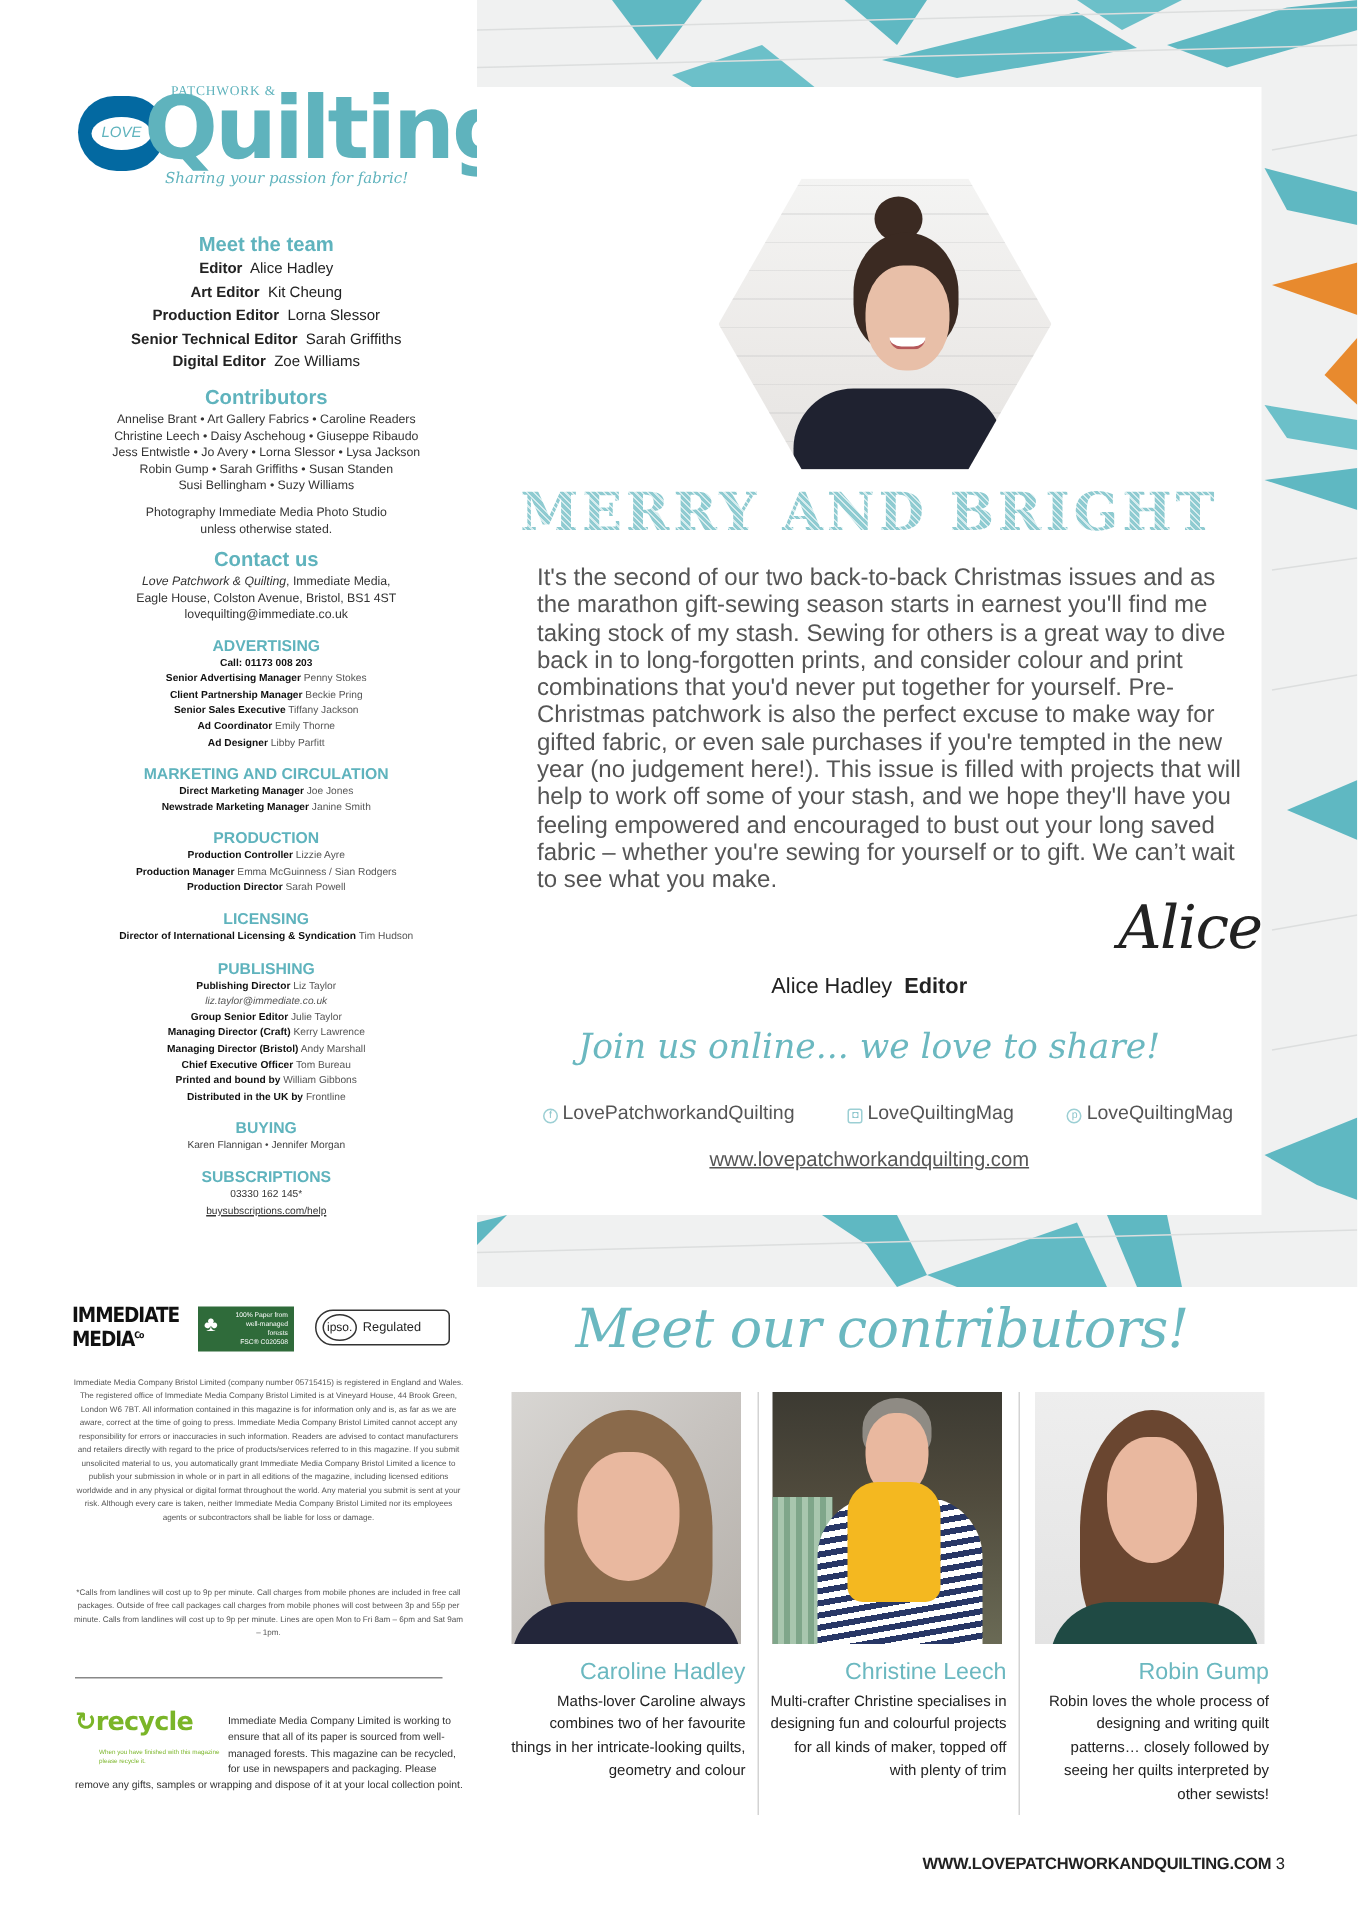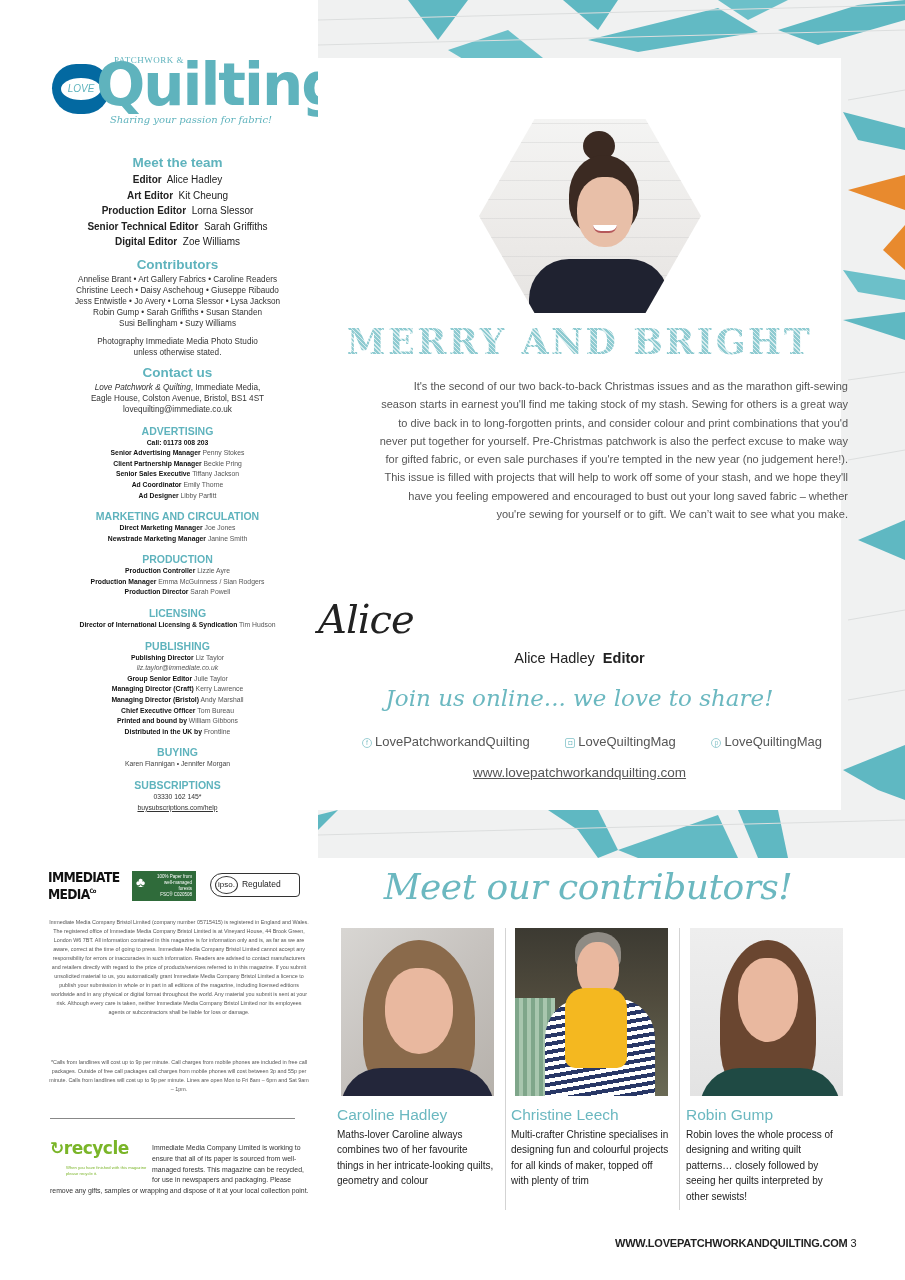--- a/index.html
+++ b/index.html
@@ -57,33 +57,33 @@
       repeating-linear-gradient(0deg, transparent 0 18px, rgba(200,200,200,0.35) 18px 19px); }
   .hex-photo .hair { position: absolute; left: 90px; top: 36px; width: 70px; height: 80px; border-radius: 50% 50% 40% 40%; background: #3b2a22; }
   .hex-photo .bun { position: absolute; left: 104px; top: 12px; width: 32px; height: 30px; border-radius: 50%; background: #3b2a22; }
   .hex-photo .face { position: absolute; left: 98px; top: 58px; width: 56px; height: 70px; border-radius: 45% 45% 48% 48%; background: #e8bfa8; }
   .hex-photo .smile { position: absolute; left: 114px; top: 106px; width: 24px; height: 8px; border-radius: 0 0 12px 12px; background: #fff; border-bottom: 2px solid #b5585a; }
   .hex-photo .body { position: absolute; left: 50px; top: 140px; width: 140px; height: 70px; border-radius: 40px 40px 0 0; background: #1f2230; }
 
   .merry { position: absolute; left: 318px; top: 321px; width: 523px; text-align: center; font-family: "DejaVu Serif", serif; font-weight: bold; font-size: 35px; letter-spacing: 2.5px; color: transparent;
     -webkit-text-stroke: 0; background: repeating-linear-gradient(45deg, #8fcbd1 0 2px, #d6ecee 2px 3px); -webkit-background-clip: text; background-clip: text; }
 
-  .editorial { position: absolute; left: 358px; top: 377px; width: 470px; text-align: right; font-size: 11px; line-height: 18.3px; color: #555; margin-left: 20px; }
-  .signature { position: absolute; left: 318px; top: 596px; width: 523px; text-align: left; font-family: "DejaVu Serif", serif; font-style: italic; font-size: 40px; color: #222; letter-spacing: -1px; font-weight: normal; }
+  .editorial { position: absolute; left: 358px; top: 377px; width: 470px; text-align: left; font-size: 16px; line-height: 18.3px; color: #555; }
+  .signature { position: absolute; left: 318px; top: 596px; width: 523px; text-align: right; font-family: "DejaVu Serif", serif; font-style: italic; font-size: 40px; color: #222; letter-spacing: -1px; font-weight: normal; }
   .editor-line { position: absolute; left: 318px; top: 650px; width: 523px; text-align: center; font-size: 14.5px; color: #222; }
   .editor-line b { font-weight: bold; margin-left: 4px; }
   .join { position: absolute; left: 318px; top: 685px; width: 523px; text-align: center; font-family: "DejaVu Serif", serif; font-style: italic; font-size: 23px; color: #6bb8c0; }
   .socials { position: absolute; left: 362px; top: 734px; width: 460px; display: flex; justify-content: space-between; font-size: 13px; color: #555; }
   .socials .ico { display: inline-block; width: 10px; height: 10px; border: 1px solid #9ccfd4; border-radius: 50%; font-size: 7px; line-height: 8px; text-align: center; color: #8cc6cc; margin-right: 3px; vertical-align: 1px; }
   .socials .ico.sq { border-radius: 2px; }
   .site-link { position: absolute; left: 318px; top: 765px; width: 523px; text-align: center; font-size: 13.5px; color: #555; text-decoration: underline; }
 
   
   .meet-contrib { position: absolute; left: 318px; top: 866px; width: 540px; text-align: center; font-family: "DejaVu Serif", serif; font-style: italic; font-size: 36px; color: #6bb8c0; letter-spacing: -0.5px; }
-  .contrib { position: absolute; top: 928px; width: 160px; text-align: left; }
+  .contrib { position: absolute; top: 928px; width: 160px; text-align: right; }
   .contrib .photo { width: 153px; height: 168px; margin: 0 auto; position: relative; overflow: hidden; }
   .contrib .name { font-size: 15.5px; color: #6bb8c0; margin-top: 9px; line-height: 20px; }
   .contrib .bio { font-size: 10px; line-height: 15.4px; color: #222; margin-top: 2px; }
   .vdiv { position: absolute; top: 928px; width: 1px; height: 282px; background: #d3d3d3; }
 
   .p1 { background: linear-gradient(135deg, #d8d6d3 0%, #c6c2be 50%, #b6b1ab 100%); }
   .p2 { background: linear-gradient(180deg, #3c3a32 0%, #4f4a3c 40%, #6a6a55 100%); }
   .p3 { background: linear-gradient(180deg, #eeeeee 0%, #e3e3e3 100%); }
   .ph-hair { position: absolute; border-radius: 50% 50% 35% 35%; }
   .ph-face { position: absolute; border-radius: 45% 45% 50% 50%; background: #e9b89f; }

